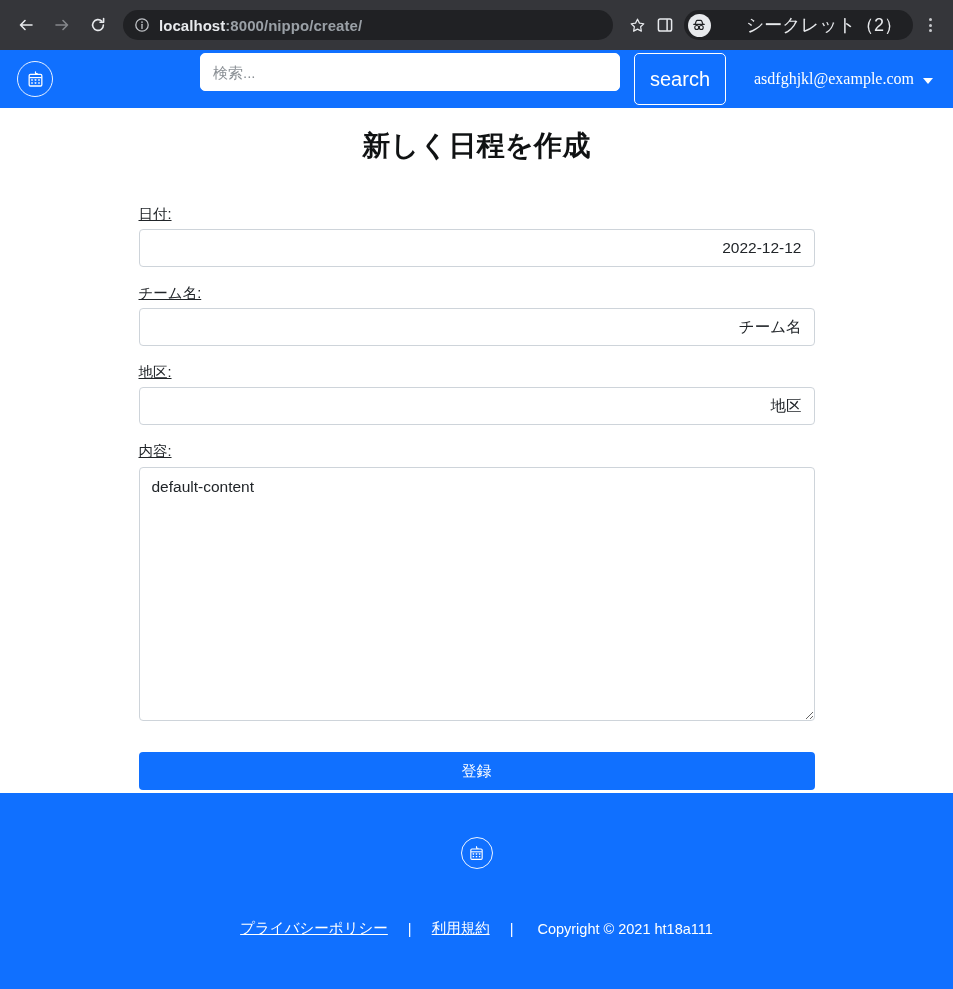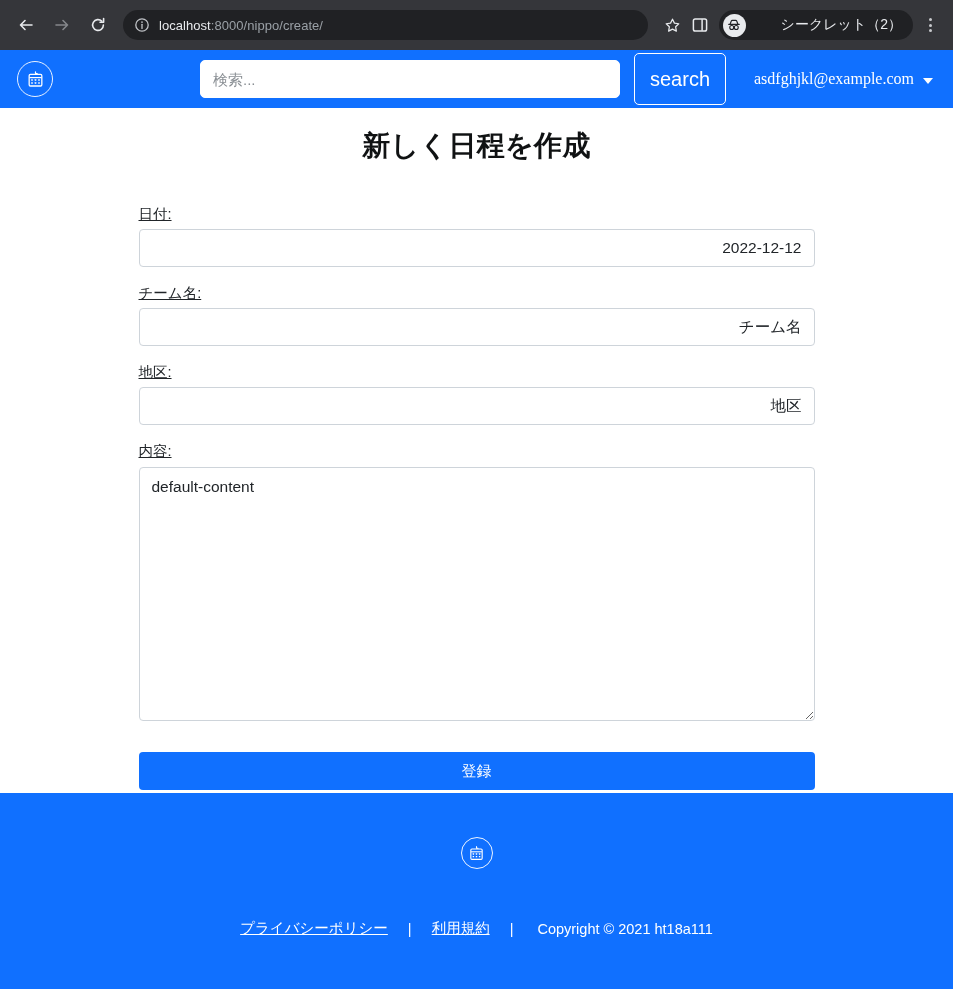--- a/index.html
+++ b/index.html
@@ -53,26 +53,27 @@
     min-width: 0;
   }
   .info-icon {
     width: 16px;
     height: 16px;
     flex: 0 0 auto;
     margin-right: 9px;
     display: block;
   }
   .url-text {
-    font-size: 13px;
+    font-size: 15px;
     color: #9aa0a6;
     white-space: nowrap;
     overflow: hidden;
     text-overflow: ellipsis;
     letter-spacing: 0.05px;
+    font-weight: bold;
   }
   .url-host { color: #e8eaed; }
   .star-btn {
     width: 26px;
     height: 26px;
     display: flex;
     align-items: center;
     justify-content: center;
     flex: 0 0 auto;
     margin-left: 6px;
@@ -105,21 +106,21 @@
     height: 23px;
     border-radius: 50%;
     background: #e8eaed;
     display: flex;
     align-items: center;
     justify-content: center;
     margin-right: 7px;
     flex: 0 0 auto;
   }
   .incognito-label {
-    font-size: 14px;
+    font-size: 18px;
     color: #e8eaed;
     white-space: nowrap;
     margin-left: 28px;
   }
   .kebab-btn {
     width: 30px;
     height: 30px;
     display: flex;
     align-items: center;
     justify-content: center;
@@ -150,21 +151,21 @@
     border-radius: 50%;
     border: 1.6px solid rgba(255,255,255,0.9);
     display: flex;
     align-items: center;
     justify-content: center;
     flex: 0 0 auto;
     margin-left: 1px;
   }
   .search-wrap {
     display: flex;
-    align-items: center;
+    align-items: flex-start;
     margin-left: 103px;
     padding-left: 44px;
   }
   .search-input {
     width: 420px;
     height: 38px;
     border: 1px solid #ffffff;
     border-radius: 5px;
     background: #ffffff;
     font-size: 15px;

